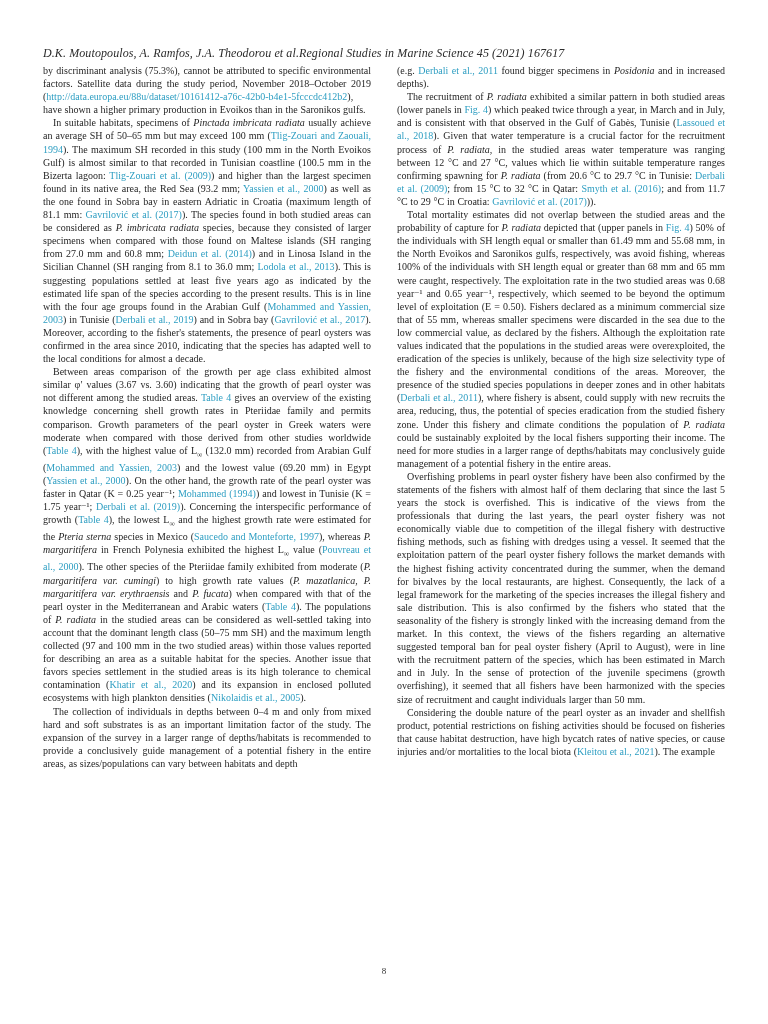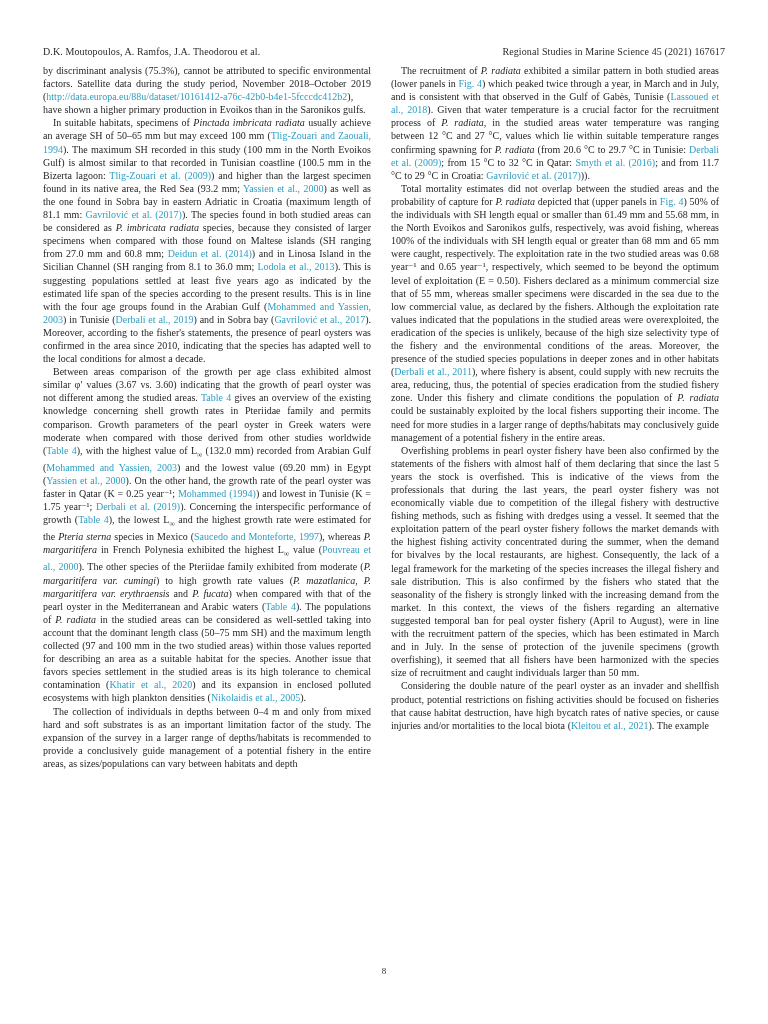--- a/index.html
+++ b/index.html
@@ -5,27 +5,27 @@
   html,body{margin:0;padding:0;background:#ffffff;}
   .page{
     position:relative;
     width:768px;height:1024px;
     background:#ffffff;
     overflow:hidden;
     font-family:"Liberation Serif","DejaVu Serif",serif;
   }
   .runhead{
     position:absolute;top:46px;left:43px;width:682px;
-    display:flex;justify-content:space-between;
-    font-size:10px;color:#2b2b2b;
+    display:flex;
+    font-size:12px;font-style:italic;color:#2b2b2b;
     letter-spacing:.1px;
   }
   .bodywrap{
     position:absolute;top:64px;left:43px;width:682px;
-    display:flex;gap:20px;
+    display:flex;gap:26px;
   }
   .col{width:328px;}
   .para{
     margin:0;
     font-size:10px;line-height:13.1px;
     text-align:justify;
     color:#1f1f1f;
     word-spacing:.2px;
   }
   .para.indent{text-indent:10px;}
@@ -49,20 +49,21 @@
   </div>
 
   <div class="bodywrap">
     <div class="col">
         <p class="para"><span class="seg-p">by discriminant analysis (75.3%), cannot be attributed to specific environmental factors. Satellite data during the study period, November 2018–October 2019 (</span><span class="seg-l">http://data.europa.eu/88u/dataset/10161412-a76c-42b0-b4e1-5fcccdc412b2</span><span class="seg-p">), have shown a higher primary production in Evoikos than in the Saronikos gulfs.</span></p>
         <p class="para indent"><span class="seg-p">In suitable habitats, specimens of </span><span class="seg-i">Pinctada imbricata radiata</span><span class="seg-p"> usually achieve an average SH of 50–65 mm but may exceed 100 mm (</span><span class="seg-l">Tlig-Zouari and Zaouali, 1994</span><span class="seg-p">). The maximum SH recorded in this study (100 mm in the North Evoikos Gulf) is almost similar to that recorded in Tunisian coastline (100.5 mm in the Bizerta lagoon: </span><span class="seg-l">Tlig-Zouari et al. (2009)</span><span class="seg-p">) and higher than the largest specimen found in its native area, the Red Sea (93.2 mm; </span><span class="seg-l">Yassien et al., 2000</span><span class="seg-p">) as well as the one found in Sobra bay in eastern Adriatic in Croatia (maximum length of 81.1 mm: </span><span class="seg-l">Gavrilović et al. (2017)</span><span class="seg-p">). The species found in both studied areas can be considered as </span><span class="seg-i">P. imbricata radiata</span><span class="seg-p"> species, because they consisted of larger specimens when compared with those found on Maltese islands (SH ranging from 27.0 mm and 60.8 mm; </span><span class="seg-l">Deidun et al. (2014)</span><span class="seg-p">) and in Linosa Island in the Sicilian Channel (SH ranging from 8.1 to 36.0 mm; </span><span class="seg-l">Lodola et al., 2013</span><span class="seg-p">). This is suggesting populations settled at least five years ago as indicated by the estimated life span of the species according to the present results. This is in line with the four age groups found in the Arabian Gulf (</span><span class="seg-l">Mohammed and Yassien, 2003</span><span class="seg-p">) in Tunisie (</span><span class="seg-l">Derbali et al., 2019</span><span class="seg-p">) and in Sobra bay (</span><span class="seg-l">Gavrilović et al., 2017</span><span class="seg-p">). Moreover, according to the fisher's statements, the presence of pearl oysters was confirmed in the area since 2010, indicating that the species has adapted well to the local conditions for almost a decade.</span></p>
         <p class="para indent"><span class="seg-p">Between areas comparison of the growth per age class exhibited almost similar φ′ values (3.67 vs. 3.60) indicating that the growth of pearl oyster was not different among the studied areas. </span><span class="seg-l">Table 4</span><span class="seg-p"> gives an overview of the existing knowledge concerning shell growth rates in Pteriidae family and permits comparison. Growth parameters of the pearl oyster in Greek waters were moderate when compared with those derived from other studies worldwide (</span><span class="seg-l">Table 4</span><span class="seg-p">), with the highest value of L</span><span class="seg-sub">∞</span><span class="seg-p"> (132.0 mm) recorded from Arabian Gulf (</span><span class="seg-l">Mohammed and Yassien, 2003</span><span class="seg-p">) and the lowest value (69.20 mm) in Egypt (</span><span class="seg-l">Yassien et al., 2000</span><span class="seg-p">). On the other hand, the growth rate of the pearl oyster was faster in Qatar (K = 0.25 year⁻¹; </span><span class="seg-l">Mohammed (1994)</span><span class="seg-p">) and lowest in Tunisie (K = 1.75 year⁻¹; </span><span class="seg-l">Derbali et al. (2019)</span><span class="seg-p">). Concerning the interspecific performance of growth (</span><span class="seg-l">Table 4</span><span class="seg-p">), the lowest L</span><span class="seg-sub">∞</span><span class="seg-p"> and the highest growth rate were estimated for the </span><span class="seg-i">Pteria sterna</span><span class="seg-p"> species in Mexico (</span><span class="seg-l">Saucedo and Monteforte, 1997</span><span class="seg-p">), whereas </span><span class="seg-i">P. margaritifera</span><span class="seg-p"> in French Polynesia exhibited the highest L</span><span class="seg-sub">∞</span><span class="seg-p"> value (</span><span class="seg-l">Pouvreau et al., 2000</span><span class="seg-p">). The other species of the Pteriidae family exhibited from moderate (</span><span class="seg-i">P. margaritifera var. cumingi</span><span class="seg-p">) to high growth rate values (</span><span class="seg-i">P. mazatlanica, P. margaritifera var. erythraensis</span><span class="seg-p"> and </span><span class="seg-i">P. fucata</span><span class="seg-p">) when compared with that of the pearl oyster in the Mediterranean and Arabic waters (</span><span class="seg-l">Table 4</span><span class="seg-p">). The populations of </span><span class="seg-i">P. radiata</span><span class="seg-p"> in the studied areas can be considered as well-settled taking into account that the dominant length class (50–75 mm SH) and the maximum length collected (97 and 100 mm in the two studied areas) within those values reported for describing an area as a suitable habitat for the species. Another issue that favors species settlement in the studied areas is its high tolerance to chemical contamination (</span><span class="seg-l">Khatir et al., 2020</span><span class="seg-p">) and its expansion in enclosed polluted ecosystems with high plankton densities (</span><span class="seg-l">Nikolaidis et al., 2005</span><span class="seg-p">).</span></p>
         <p class="para indent"><span class="seg-p">The collection of individuals in depths between 0–4 m and only from mixed hard and soft substrates is as an important limitation factor of the study. The expansion of the survey in a larger range of depths/habitats is recommended to provide a conclusively guide management of a potential fishery in the entire areas, as sizes/populations can vary between habitats and depth</span></p>
       </div>
     <div class="col">
+        <p class="para"><span class="seg-p">(e.g. </span><span class="seg-l">Derbali et al., 2011</span><span class="seg-p"> found bigger specimens in </span><span class="seg-i">Posidonia</span><span class="seg-p"> and in increased depths).</span></p>
         <p class="para indent"><span class="seg-p">The recruitment of </span><span class="seg-i">P. radiata</span><span class="seg-p"> exhibited a similar pattern in both studied areas (lower panels in </span><span class="seg-l">Fig. 4</span><span class="seg-p">) which peaked twice through a year, in March and in July, and is consistent with that observed in the Gulf of Gabès, Tunisie (</span><span class="seg-l">Lassoued et al., 2018</span><span class="seg-p">). Given that water temperature is a crucial factor for the recruitment process of </span><span class="seg-i">P. radiata</span><span class="seg-p">, in the studied areas water temperature was ranging between 12 °C and 27 °C, values which lie within suitable temperature ranges confirming spawning for </span><span class="seg-i">P. radiata</span><span class="seg-p"> (from 20.6 °C to 29.7 °C in Tunisie: </span><span class="seg-l">Derbali et al. (2009)</span><span class="seg-p">; from 15 °C to 32 °C in Qatar: </span><span class="seg-l">Smyth et al. (2016)</span><span class="seg-p">; and from 11.7 °C to 29 °C in Croatia: </span><span class="seg-l">Gavrilović et al. (2017)</span><span class="seg-p">)).</span></p>
         <p class="para indent"><span class="seg-p">Total mortality estimates did not overlap between the studied areas and the probability of capture for </span><span class="seg-i">P. radiata</span><span class="seg-p"> depicted that (upper panels in </span><span class="seg-l">Fig. 4</span><span class="seg-p">) 50% of the individuals with SH length equal or smaller than 61.49 mm and 55.68 mm, in the North Evoikos and Saronikos gulfs, respectively, was avoid fishing, whereas 100% of the individuals with SH length equal or greater than 68 mm and 65 mm were caught, respectively. The exploitation rate in the two studied areas was 0.68 year⁻¹ and 0.65 year⁻¹, respectively, which seemed to be beyond the optimum level of exploitation (E = 0.50). Fishers declared as a minimum commercial size that of 55 mm, whereas smaller specimens were discarded in the sea due to the low commercial value, as declared by the fishers. Although the exploitation rate values indicated that the populations in the studied areas were overexploited, the eradication of the species is unlikely, because of the high size selectivity type of the fishery and the environmental conditions of the areas. Moreover, the presence of the studied species populations in deeper zones and in other habitats (</span><span class="seg-l">Derbali et al., 2011</span><span class="seg-p">), where fishery is absent, could supply with new recruits the area, reducing, thus, the potential of species eradication from the studied fishery zone. Under this fishery and climate conditions the population of </span><span class="seg-i">P. radiata</span><span class="seg-p"> could be sustainably exploited by the local fishers supporting their income. The need for more studies in a larger range of depths/habitats may conclusively guide management of a potential fishery in the entire areas.</span></p>
         <p class="para indent"><span class="seg-p">Overfishing problems in pearl oyster fishery have been also confirmed by the statements of the fishers with almost half of them declaring that since the last 5 years the stock is overfished. This is indicative of the views from the professionals that during the last years, the pearl oyster fishery was not economically viable due to competition of the illegal fishery with destructive fishing methods, such as fishing with dredges using a vessel. It seemed that the exploitation pattern of the pearl oyster fishery follows the market demands with the highest fishing activity concentrated during the summer, when the demand for bivalves by the local restaurants, are highest. Consequently, the lack of a legal framework for the marketing of the species increases the illegal fishery and sale distribution. This is also confirmed by the fishers who stated that the seasonality of the fishery is strongly linked with the increasing demand from the market. In this context, the views of the fishers regarding an alternative suggested temporal ban for peal oyster fishery (April to August), were in line with the recruitment pattern of the species, which has been estimated in March and in July. In the sense of protection of the juvenile specimens (growth overfishing), it seemed that all fishers have been harmonized with the species size of recruitment and caught individuals larger than 50 mm.</span></p>
         <p class="para indent"><span class="seg-p">Considering the double nature of the pearl oyster as an invader and shellfish product, potential restrictions on fishing activities should be focused on fisheries that cause habitat destruction, have high bycatch rates of native species, or cause injuries and/or mortalities to the local biota (</span><span class="seg-l">Kleitou et al., 2021</span><span class="seg-p">). The example</span></p>
       </div>
   </div>
 
   <div class="pagenum">8</div>
 </div>
 

